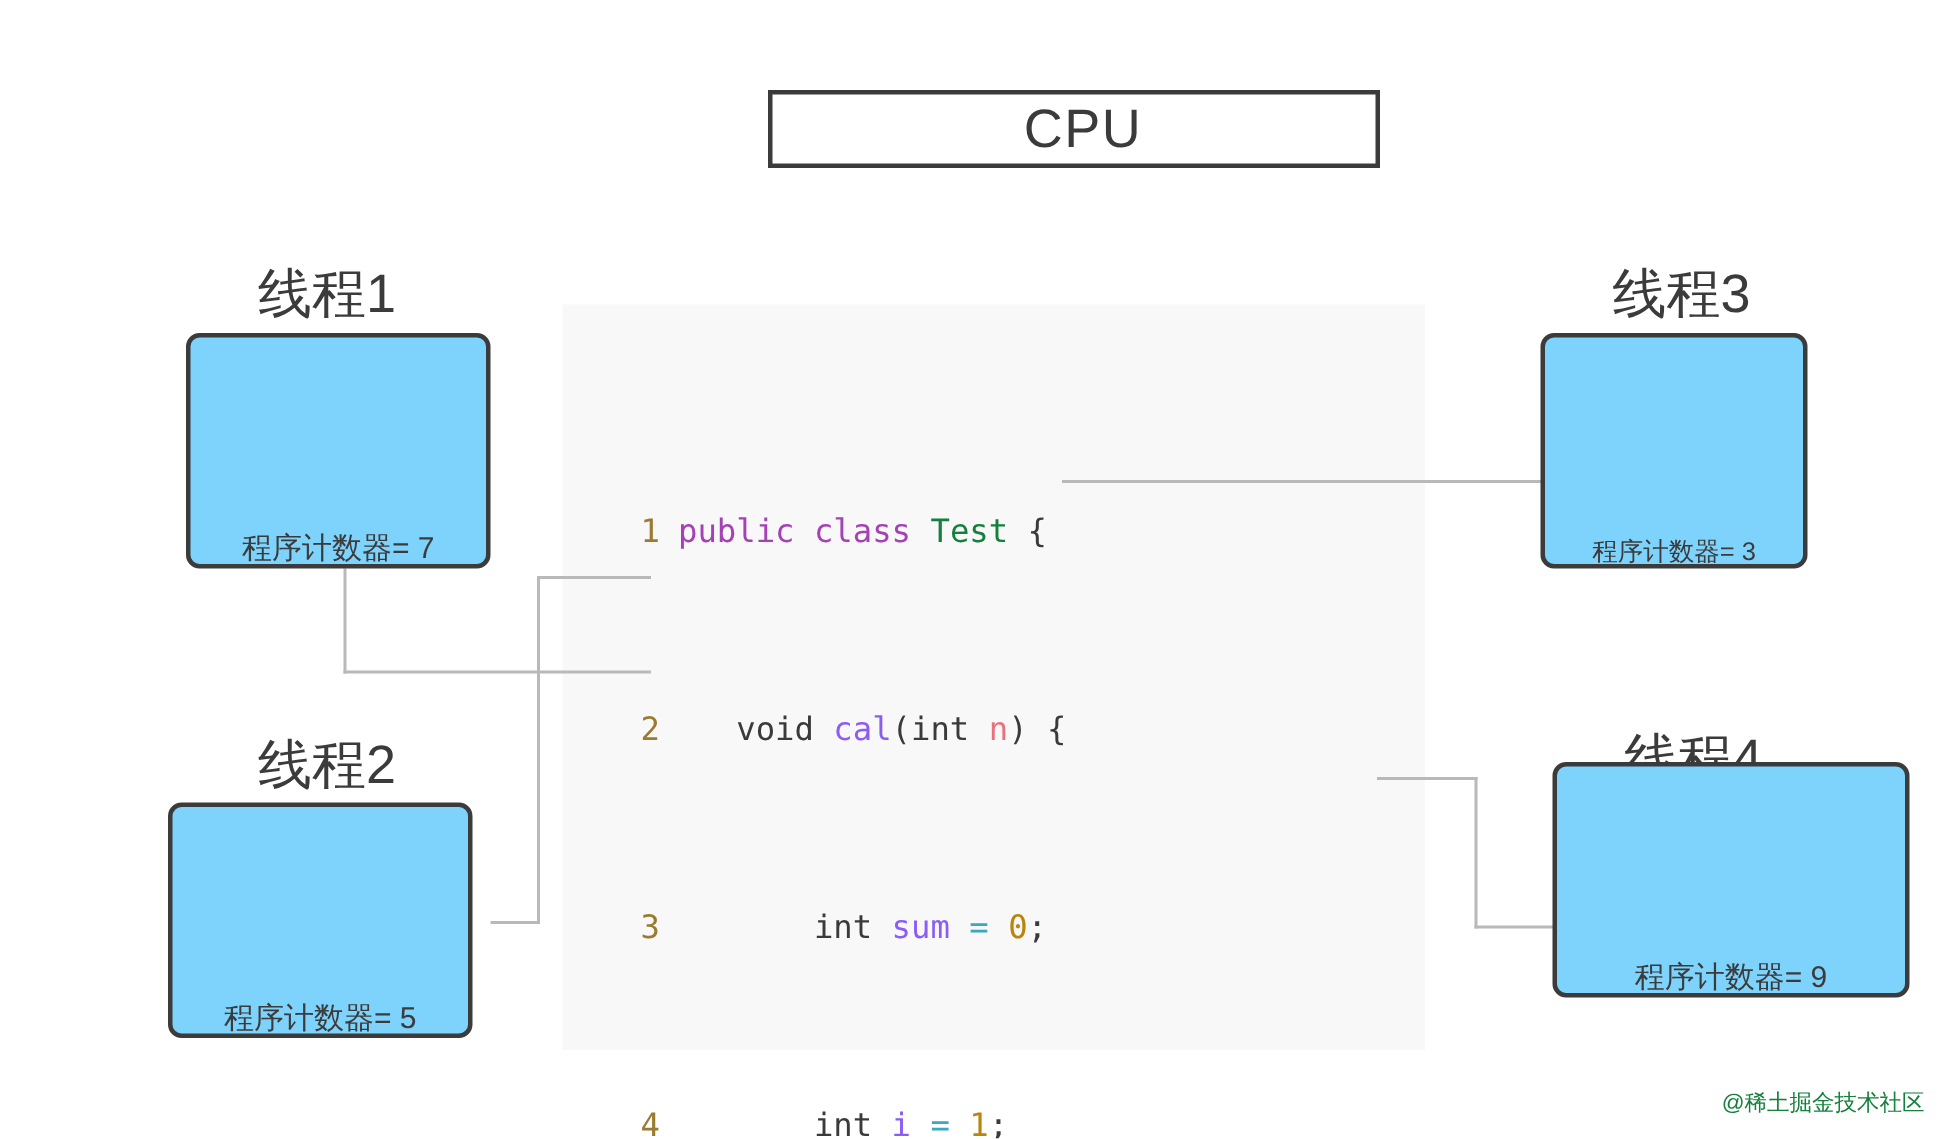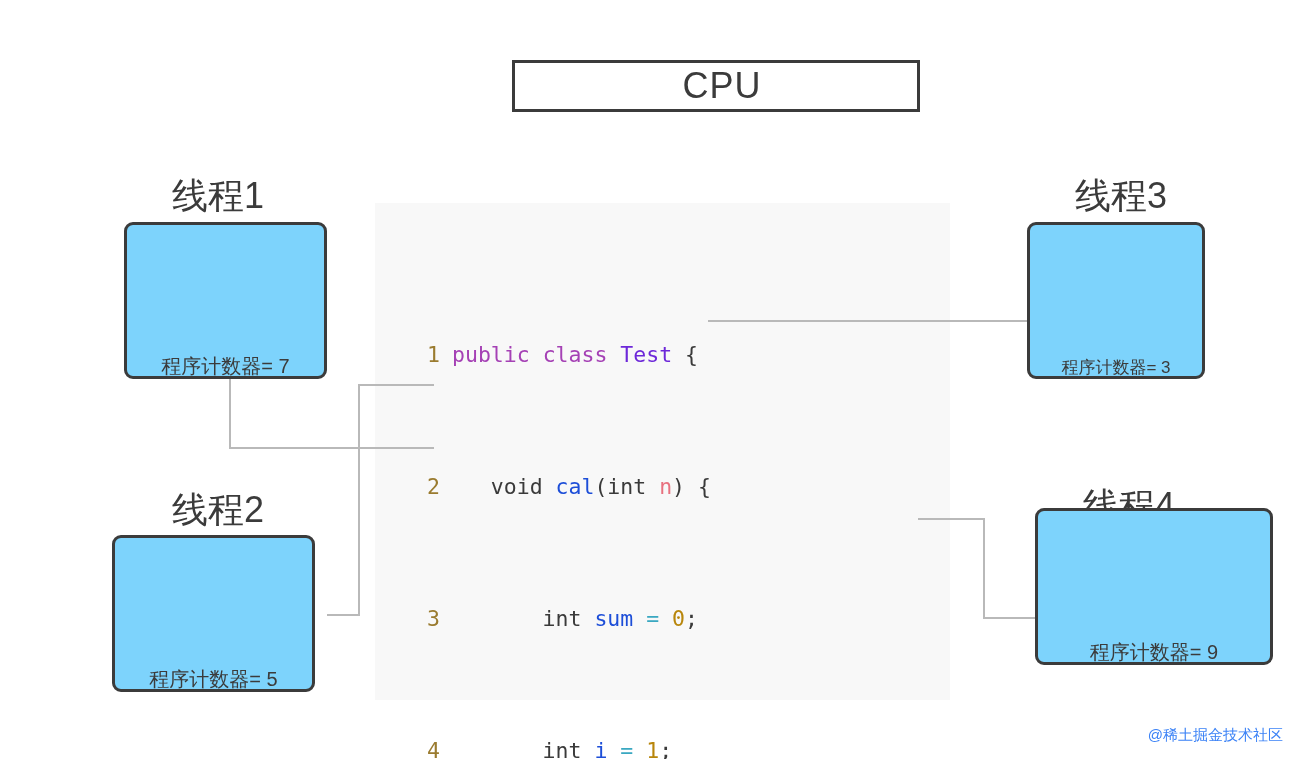--- a/index.html
+++ b/index.html
@@ -64,23 +64,23 @@
     height: 33px;
   }
   .ln {
     display: inline-block;
     width: 32px;
     text-align: right;
     color: #9a7b2f;
     margin-right: 12px;
   }
   .kw   { color: #a541b5; }      
-  .typ  { color: #6d28d9; }      
+  .typ  { color: #15803d; }      
   .pln  { color: #3a3a3a; }      
-  .fn   { color: #1d4ed8; }      
+  .fn   { color: #8b5cf6; }      
   .var  { color: #e8717f; }      
   .op   { color: #3aa8c1; }      
   .num  { color: #b8860b; }      
 
   
   .thread-label {
     position: absolute;
     font-size: 36px;
     color: #3b3b3b;
     white-space: nowrap;
@@ -139,21 +139,21 @@
   #t4-h1 { left: 918px; top: 518px; width: 67px; }
   #t4-v  { left: 983px; top: 518px; height: 101px; }
   #t4-h2 { left: 983px; top: 617px; width: 54px; }
 
   
   #watermark {
     position: absolute;
     right: 22px;
     bottom: 14px;
     font-size: 15px;
-    color: #3b82f6;
+    color: #15803d;
     white-space: nowrap;
   }
 </style>
 </head>
 <body>
 
 <div id="canvas">
 
   <div id="cpu-box">
     <span class="cpu-text">CPU</span>

